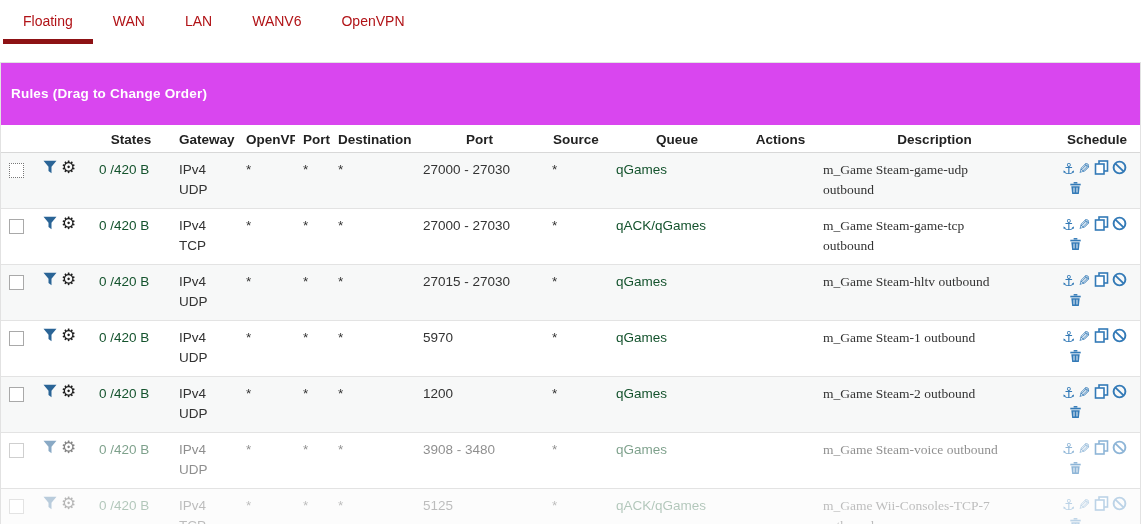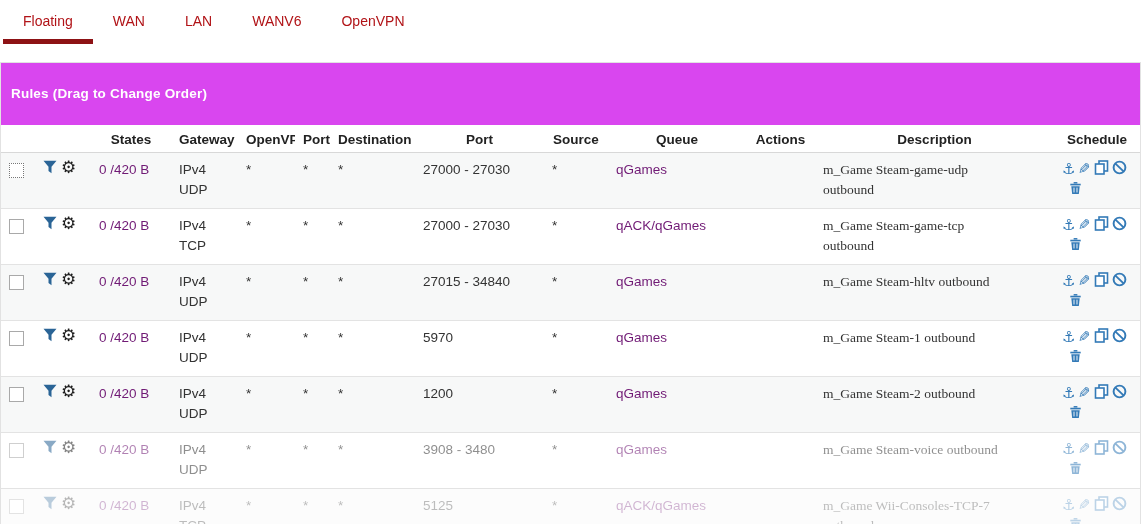--- a/index.html
+++ b/index.html
@@ -32,21 +32,21 @@
   }
   td{
     padding:7px 8px;vertical-align:top;color:#333;line-height:20px;
     border-bottom:1px solid #e3e3e3;overflow:hidden;
   }
   td.desc{padding-right:36px;font-family:Liberation Serif, serif;}
   tbody tr:nth-child(odd){background:#f7f8f8;}
   tbody tr:nth-child(6){opacity:.55;}
   tbody tr:nth-child(7){opacity:.32;}
   tbody tr:nth-child(8){opacity:.13;}
-  a.blue{color:#701a75;text-decoration:none;}
+  a.blue{color:#14532d;text-decoration:none;}
   .cb{
     display:inline-block;width:13px;height:13px;background:#fff;
     border:1px solid #a9a9a9;margin-top:3px;cursor:pointer;
   }
   tbody tr:first-child .cb{border:1px dotted #777;}
   .icon{display:inline-block;vertical-align:top;cursor:pointer;}
   .glyph{font-family:"DejaVu Sans",sans-serif;line-height:14px;}
   .gear{font-size:17px;color:#1f1f1f;margin-left:4px;position:relative;top:-1px;cursor:default;}
   .anchor{font-size:15px;color:#337ab7;}
   .pencil{font-size:15px;color:#337ab7;transform:scaleX(-1);display:inline-block;}
@@ -165,21 +165,21 @@
         <tr>
     <td><span class="cb"></span></td>
     <td><span class="icon"><svg width="14" height="14" viewBox="0 0 14 14">
                 <path d="M0.5 0.8 h13 l-5 6 v6.4 l-3 -2.3 v-4.1 Z" fill="#2a6496"></path>
               </svg></span><span class="icon"><span class="glyph gear">⚙</span></span></td>
     <td><a class="blue">0 /420 B</a></td>
     <td><span>IPv4</span><br><span>UDP</span></td>
     <td>*</td>
     <td>*</td>
     <td>*</td>
-    <td>27015 - 34840</td>
+    <td>27015 - 27030</td>
     <td>*</td>
     <td><a class="blue">qGames</a></td>
     <td></td>
     <td class="desc">m_Game Steam-hltv outbound</td>
     <td>
       <div class="act-row"><span class="icon"><span class="glyph anchor">⚓</span></span><span class="icon"><span class="glyph pencil">✎</span></span><span class="icon"><svg width="15" height="15" viewBox="0 0 15 15">
                   <rect x="5" y="1" width="8.5" height="10" fill="#fff" stroke="#337ab7" stroke-width="1.6"></rect>
                   <rect x="1.5" y="4" width="8.5" height="10" fill="#fff" stroke="#337ab7" stroke-width="1.6"></rect>
                 </svg></span><span class="icon"><svg width="15" height="15" viewBox="0 0 14 14">
                   <circle cx="7" cy="7" r="5.5" fill="none" stroke="#337ab7" stroke-width="1.8"></circle>

